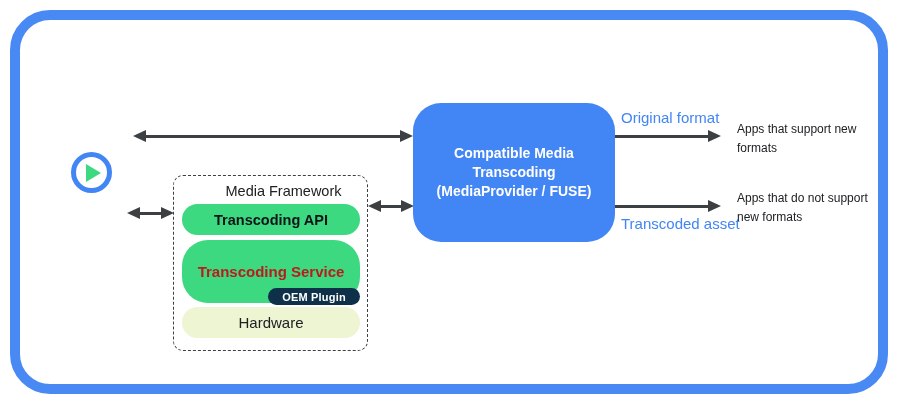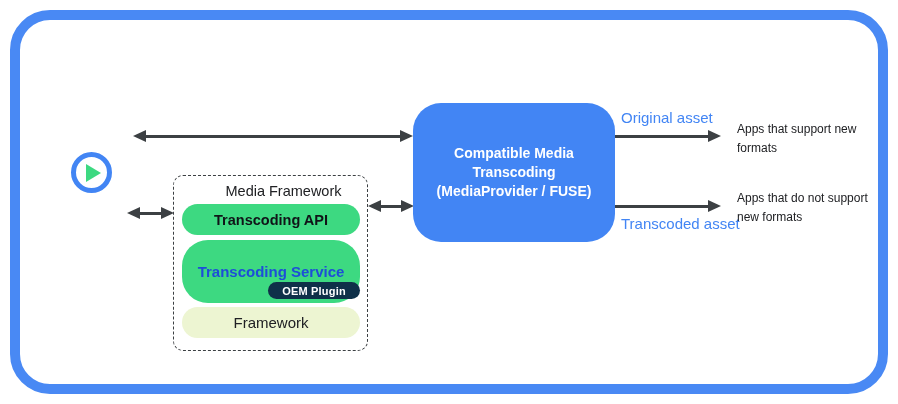--- a/index.html
+++ b/index.html
@@ -37,22 +37,22 @@
   
   .fw-box{
     position:absolute;left:173px;top:175px;width:195px;height:176px;box-sizing:border-box;
     border:1.6px dashed #3C4043;border-radius:10px;background:#fff;
   }
   .fw-title{position:absolute;left:186px;top:183px;width:195px;text-align:center;font-size:14.5px;}
   .pill{position:absolute;display:flex;align-items:center;justify-content:center;box-sizing:border-box;}
   .pill-api{left:182px;top:204px;width:178px;height:31px;border-radius:15.5px;
     background:var(--android-green,#3DD981);font-weight:bold;font-size:14.5px;color:#101418;}
   .pill-svc{left:182px;top:240px;width:178px;height:63px;border-radius:26px;
-    background:var(--android-green,#3DD981);font-weight:bold;font-size:15px;color:#1d4ed8;}
-  .pill-oem{left:268px;top:282px;width:92px;height:17px;border-radius:8.5px;
+    background:var(--android-green,#3DD981);font-weight:bold;font-size:15px;color:#b91c1c;}
+  .pill-oem{left:268px;top:288px;width:92px;height:17px;border-radius:8.5px;
     background:var(--plugin-navy,#0F3049);color:#fff;font-weight:bold;font-size:11px;letter-spacing:.2px;}
   .pill-hw{left:182px;top:307px;width:178px;height:31px;border-radius:15.5px;
     background:var(--hardware-yellow,#EDF5D2);font-size:15px;}
   
   .blue-box{
     position:absolute;left:413px;top:103px;width:202px;height:139px;border-radius:28px;
     background:var(--box-blue,#4285F4);display:flex;align-items:center;justify-content:center;
     box-sizing:border-box;padding:0 11px;
   }
   .blue-box span{color:#fff;font-weight:bold;font-size:14px;line-height:19px;text-align:center;}
@@ -104,25 +104,25 @@
   <div class="pill pill-api">
     <span>Transcoding API</span>
   </div>
   <div class="pill pill-svc">
     <span>Transcoding Service</span>
   </div>
   <div class="pill pill-oem">
     <span>OEM Plugin</span>
   </div>
   <div class="pill pill-hw">
-    <span>Framework</span>
+    <span>Hardware</span>
   </div>
 
   <div class="blue-box">
     <span>Compatible Media Transcoding (MediaProvider / FUSE)</span>
   </div>
 
-  <div class="asset-label orig">Original asset</div>
+  <div class="asset-label orig">Original format</div>
   <div class="apps apps1">Apps that support new formats</div>
   <div class="asset-label trans">Transcoded asset</div>
   <div class="apps apps2">Apps that do not support new formats</div>
 
 </div>
 
 </body></html>

